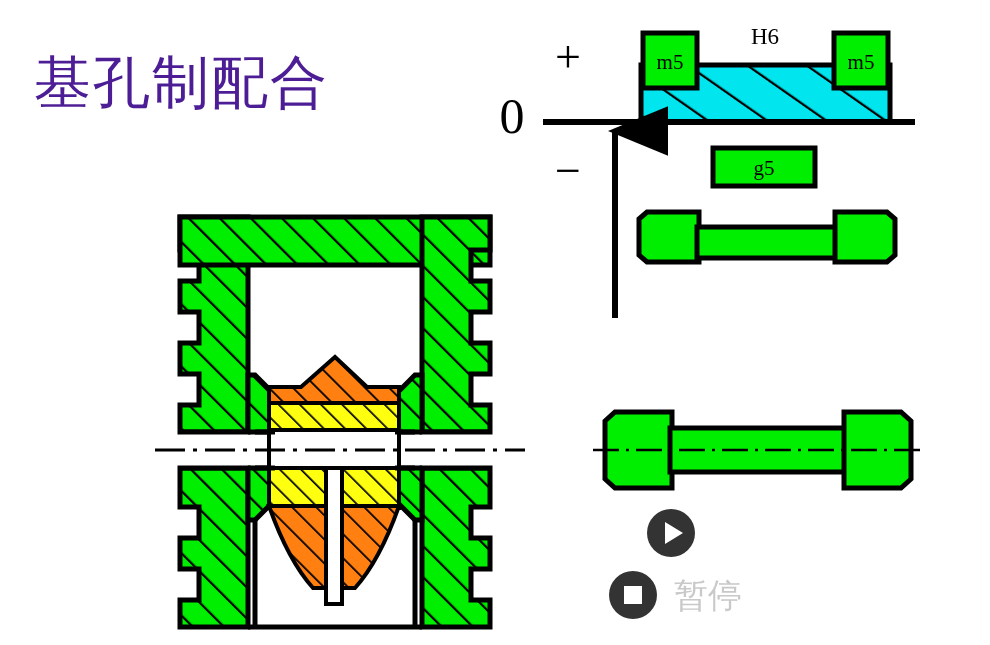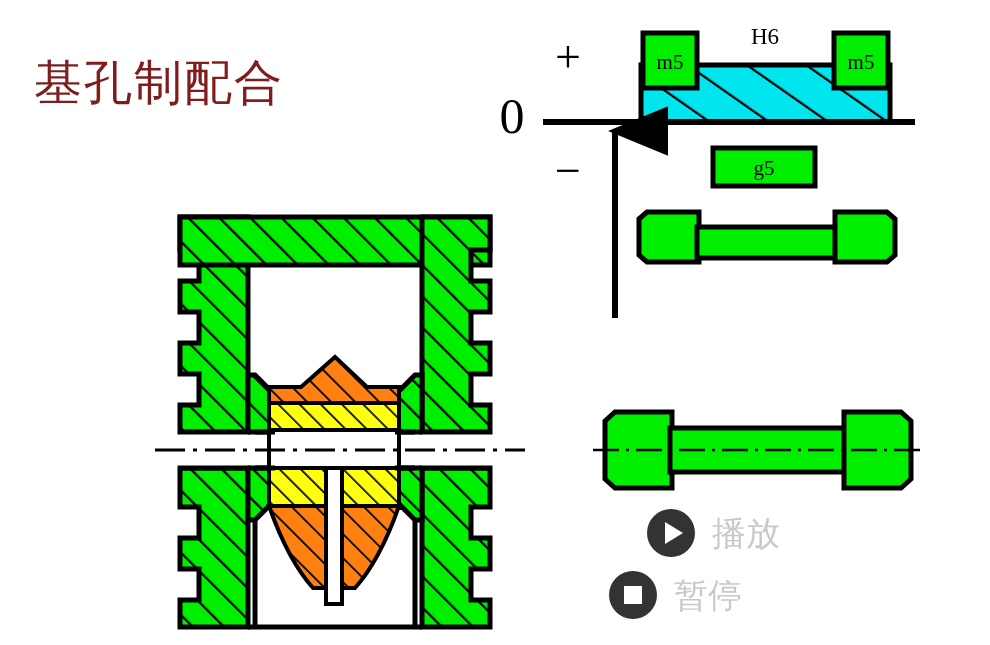--- a/index.html
+++ b/index.html
@@ -19,24 +19,24 @@
     left: 0;
     top: 0;
     width: 990px;
     height: 645px;
   }
   .title-cn {
     position: absolute;
     left: 34px;
     top: 42px;
     font-family: "DejaVu Sans", "Liberation Sans", sans-serif;
-    font-size: 48px;
+    font-size: 57px;
     line-height: 80px;
     letter-spacing: 2px;
-    color: #7f1d1d;
+    color: #4c1d95;
     white-space: nowrap;
   }
   .ctrl-row {
     position: absolute;
     display: flex;
     align-items: center;
     gap: 16px;
   }
   #ctrl-play { left: 646px; top: 508px; }
   #ctrl-pause { left: 608px; top: 570px; }
@@ -218,21 +218,20 @@
 
       <line x1="155" y1="450" x2="525" y2="450" stroke="#000000" stroke-width="2.8" stroke-dasharray="30 8 4 8"></line>
     </g>
   </svg>
 
   <div class="ctrl-row" id="ctrl-play">
     <svg class="ctrl-icon" viewBox="0 0 50 50">
       <circle cx="25" cy="25" r="24" fill="#333333"></circle>
       <path d="M19,14 L37,25 L19,36 Z" fill="#ffffff"></path>
     </svg>
-    <span class="ctrl-label">播放</span>
   </div>
 
   <div class="ctrl-row" id="ctrl-pause">
     <svg class="ctrl-icon" viewBox="0 0 50 50">
       <circle cx="25" cy="25" r="24" fill="#333333"></circle>
       <rect x="16" y="16" width="18" height="18" fill="#ffffff"></rect>
     </svg>
     <span class="ctrl-label">暂停</span>
   </div>
 

